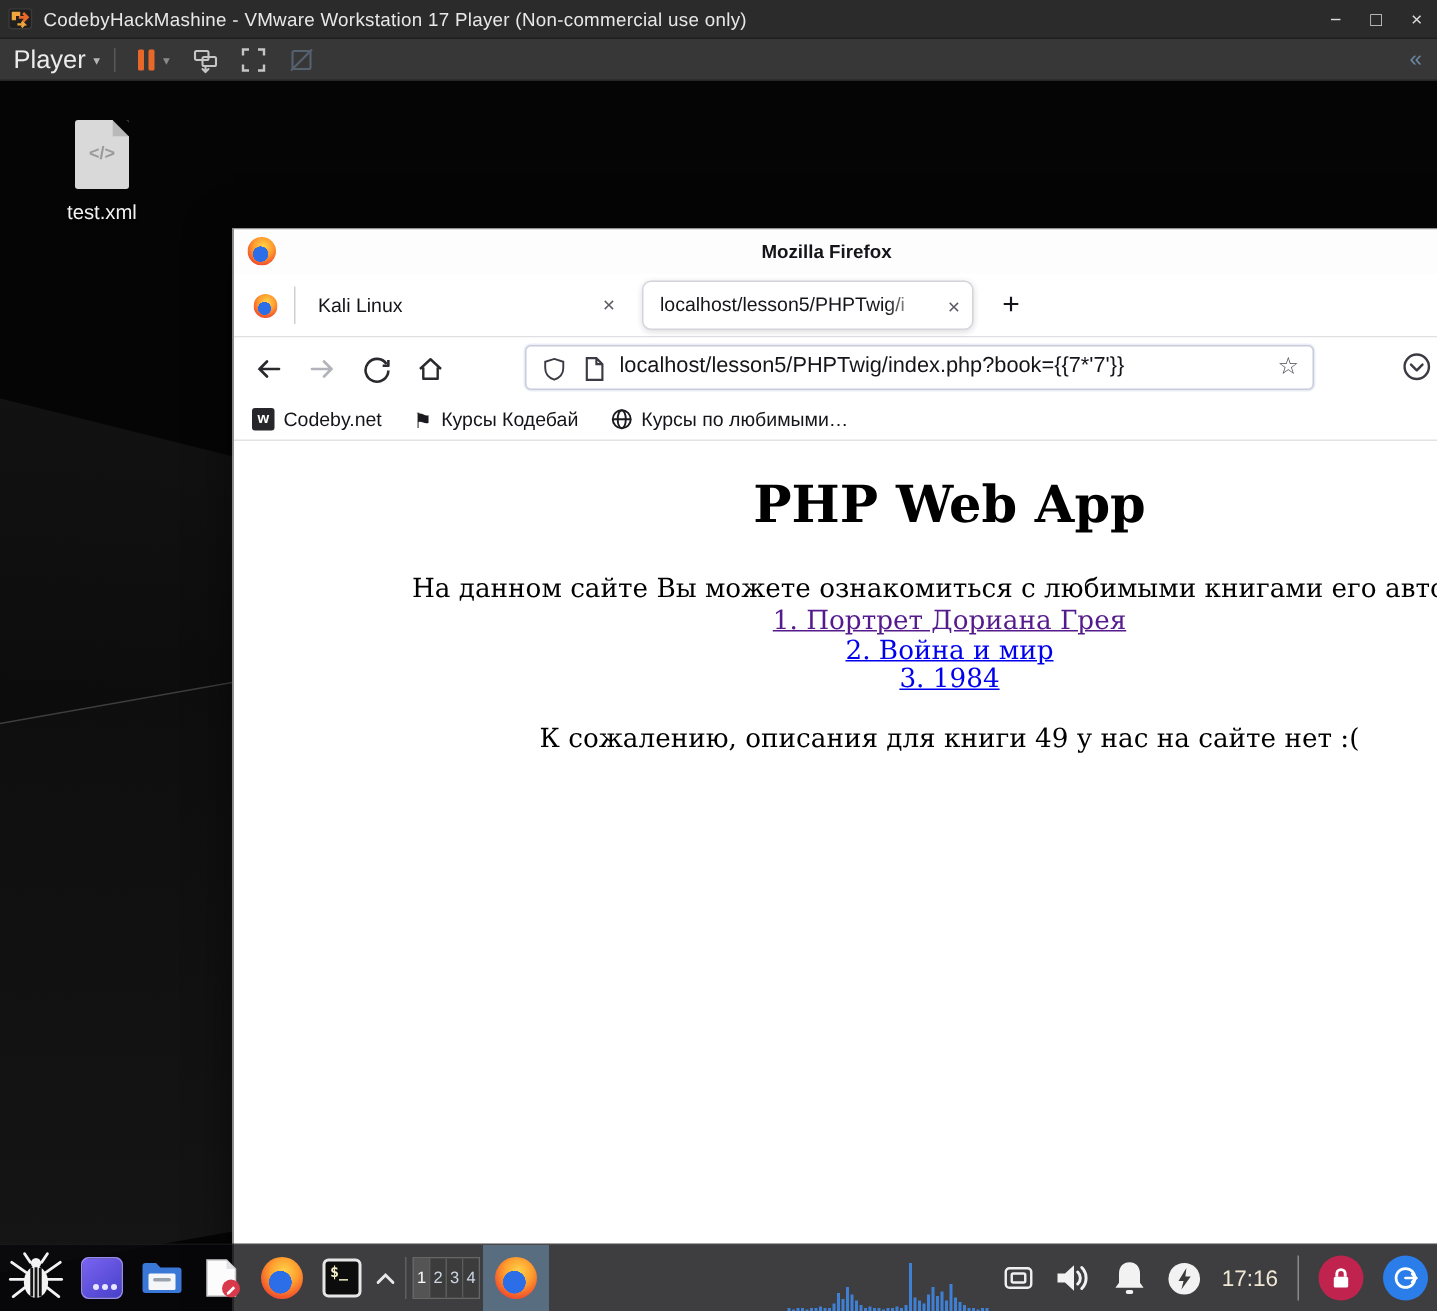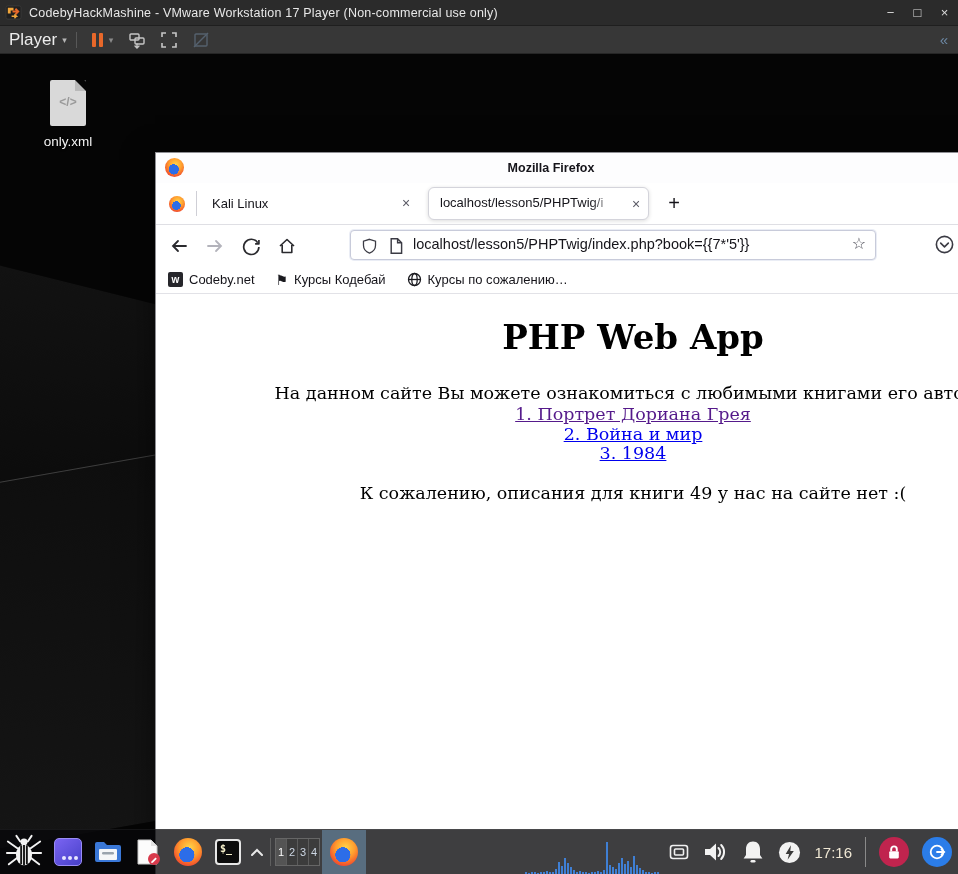--- a/index.html
+++ b/index.html
@@ -176,21 +176,21 @@
   </div>
 
   <div class="desktop">
     <div class="wall-shape ws1"></div>
     <div class="wall-shape ws2"></div>
 
     <div class="desk-icon">
       <div class="paper">
         <div class="code">&lt;/&gt;</div>
       </div>
-      <div class="desk-label">only.xml</div>
+      <div class="desk-label">test.xml</div>
     </div>
   </div>
 
   <div class="ffwin">
 
     <div class="ff-titlebar">
       <span class="ff-logo ff-tl-logo"></span>
       <span class="ff-title">Mozilla Firefox</span>
     </div>
 
@@ -234,21 +234,21 @@
         <span class="ub-shield">
           <svg width="17" height="18" viewBox="0 0 24 24" fill="none" stroke="#3b3b44" stroke-width="1.8">
             <path d="M12 2.5 L20.5 5.2 V11 C20.5 16.4 16.8 20.3 12 22 C7.2 20.3 3.5 16.4 3.5 11 V5.2 Z"></path>
           </svg>
         </span>
         <span class="ub-doc">
           <svg width="16" height="18" viewBox="0 0 20 22" fill="none" stroke="#3b3b44" stroke-width="1.8">
             <path d="M4 2 H12 L17 7 V20 H4 Z M12 2 V7 H17"></path>
           </svg>
         </span>
-        <span class="ub-text">localhost/lesson5/PHPTwig/index.php?book={{7*'5'}}</span>
+        <span class="ub-text">localhost/lesson5/PHPTwig/index.php?book={{7*'7'}}</span>
         <span class="ub-star">☆</span>
       </div>
 
       <span class="pocket">
         <svg width="21" height="21" viewBox="0 0 22 22" fill="none" stroke="#3b3b44" stroke-width="1.7">
           <circle cx="11" cy="11" r="8.5"></circle>
           <path d="M7 9.5 L11 13.5 L15 9.5" stroke-linecap="round" stroke-linejoin="round"></path>
         </svg>
       </span>
     </div>
@@ -263,21 +263,21 @@
         <span>Курсы Кодебай</span>
       </span>
       <span class="bm-item">
         <span style="display:flex">
           <svg width="15" height="15" viewBox="0 0 20 20" fill="none" stroke="#1a1a1f" stroke-width="1.7">
             <circle cx="10" cy="10" r="8"></circle>
               <ellipse cx="10" cy="10" rx="3.6" ry="8"></ellipse>
               <path d="M2 10 H18"></path>
           </svg>
         </span>
-        <span>Курсы по сожалению…</span>
+        <span>Курсы по любимыми…</span>
       </span>
     </div>
 
     <div class="ff-content">
       <h1 class="pg-h1">PHP Web App</h1>
       <div class="pg-intro">На данном сайте Вы можете ознакомиться с любимыми книгами его автора:</div>
       <div class="pg-links">
         <a href="#" class="lnk-visited">1. Портрет Дориана Грея</a>
         <a href="#" class="lnk-new">2. Война и мир</a>
         <a href="#" class="lnk-new">3. 1984</a>

